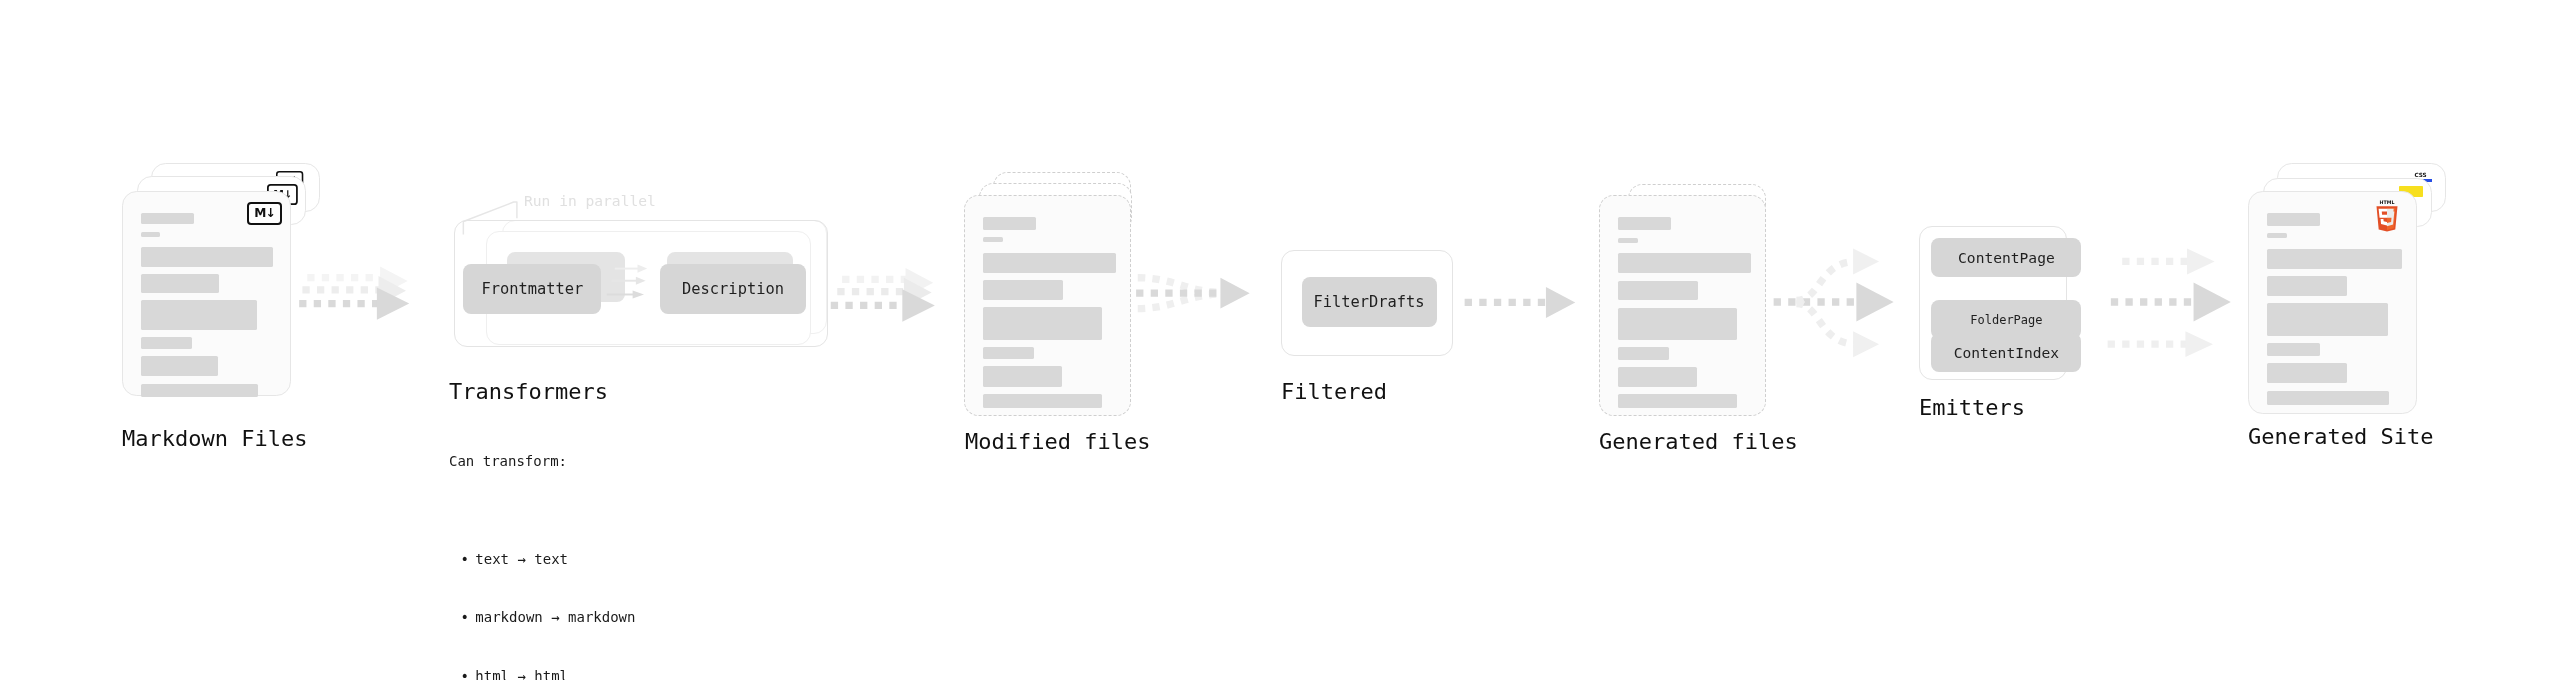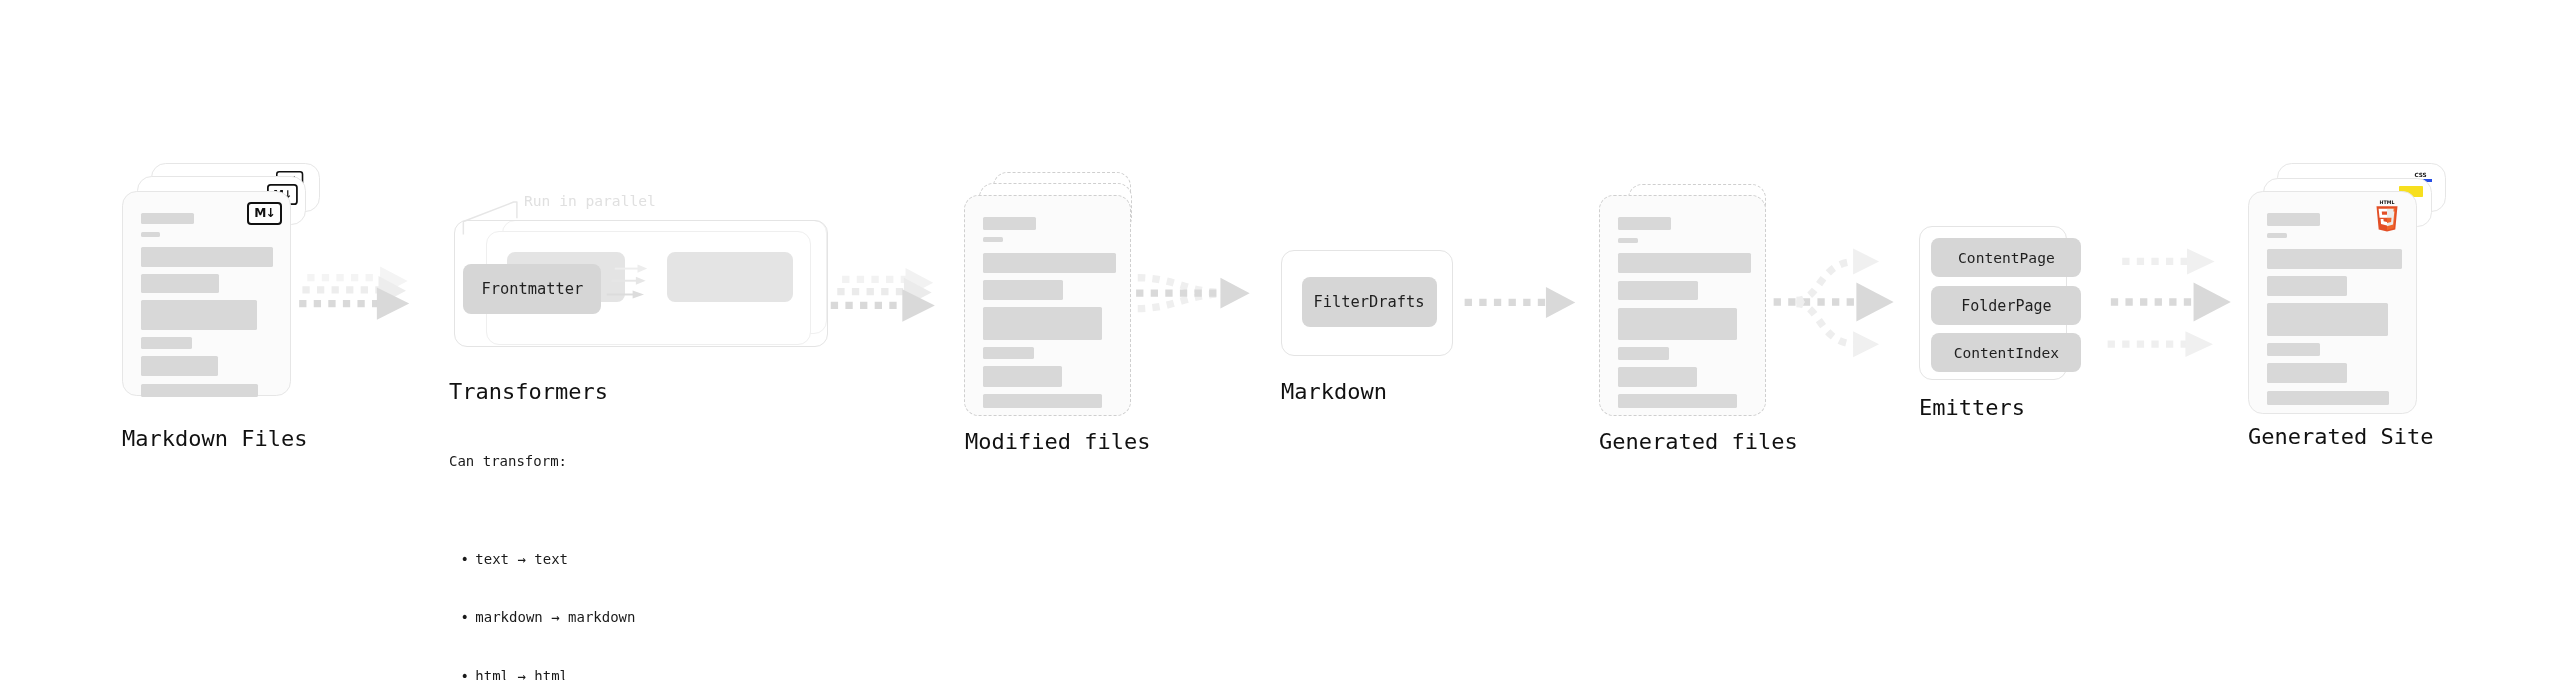--- a/index.html
+++ b/index.html
@@ -147,20 +147,23 @@
           <polygon points="34,3 46,8 34,13" fill="#ededed"></polygon>
         <path d="M2,23 H34" stroke="#e6e6e6"></path>
           <polygon points="32,18 44,23 32,28" fill="#e6e6e6"></polygon>
         <path d="M-4,40 H30" stroke="#dcdcdc"></path>
           <polygon points="28,35 42,40 28,45" fill="#dcdcdc"></polygon>
       </g>
     </svg>
 
     <div class="chip" style="left:24.4px;top:75px;width:138px;height:50px;">
       <span>Frontmatter</span>
+    </div>
+    <div class="chip" style="left:221px;top:75px;width:146px;height:50px;">
+      <span>Description</span>
     </div>
   </div>
   <div class="caption-title" style="left:449px;top:379px;">Transformers</div>
   <div class="caption-sub" style="left:449px;top:413px;">
     <div>Can transform:</div>
     <ul>
       <li>text → text</li>
       <li>markdown → markdown</li>
       <li>html → html</li>
     </ul>
@@ -202,21 +205,21 @@
       <path d="M0,31 H110" stroke="#d9d9d9"></path>
     </g>
     <polygon points="104,12 140,31 104,50" fill="#d9d9d9"></polygon>
   </svg>
 
   <div class="group-box" style="left:1281px;top:250px;width:172px;height:106px;">
     <div class="chip" style="left:19.5px;top:26px;width:135px;height:50px;">
       <span>FilterDrafts</span>
     </div>
   </div>
-  <div class="caption-title" style="left:1281px;top:379px;">Markdown</div>
+  <div class="caption-title" style="left:1281px;top:379px;">Filtered</div>
 
   <svg class="abs" style="left:1463px;top:286px;" width="122" height="41" viewBox="0 0 150 50">
     <g stroke-dasharray="9 9" stroke-width="9" fill="none" stroke-linecap="butt">
       <path d="M2,20 H108" stroke="#d9d9d9"></path>
     </g>
     <polygon points="102,1 138,20 102,39" fill="#d9d9d9"></polygon>
   </svg>
 
   <div class="card-stack" style="left:1599px;top:184px;">
     <div class="card dashed behind" style="left:29px;top:0px;width:138px;height:41px;"></div>
@@ -243,21 +246,21 @@
     </g>
     <polygon points="100,24 132,40 100,56" fill="#f0f0f0"></polygon>
     <polygon points="104,66 150,90 104,114" fill="#d9d9d9"></polygon>
     <polygon points="100,126 132,142 100,158" fill="#f0f0f0"></polygon>
   </svg>
 
   <div class="group-box" style="left:1919px;top:226px;width:148px;height:154px;padding-left:27px;">
     <div class="chip" style="left:11.4px;top:11.4px;width:150px;height:39px;font-size:14.6px;">
       <span>ContentPage</span>
     </div>
-    <div class="chip" style="left:11.4px;top:59px;width:150px;height:39px;font-size:15px;">
+    <div class="chip" style="left:11.4px;top:73px;width:150px;height:39px;font-size:12px;">
       <span>FolderPage</span>
     </div>
     <div class="chip" style="left:11.4px;top:106px;width:150px;height:39px;font-size:14.6px;">
       <span>ContentIndex</span>
     </div>
   </div>
   <div class="caption-title" style="left:1919px;top:395px;">Emitters</div>
 
   <svg class="abs" style="left:2106px;top:229px;" width="154" height="146" viewBox="0 0 190 180">
     <g stroke-dasharray="9 9" stroke-width="9" fill="none" stroke-linecap="butt">

